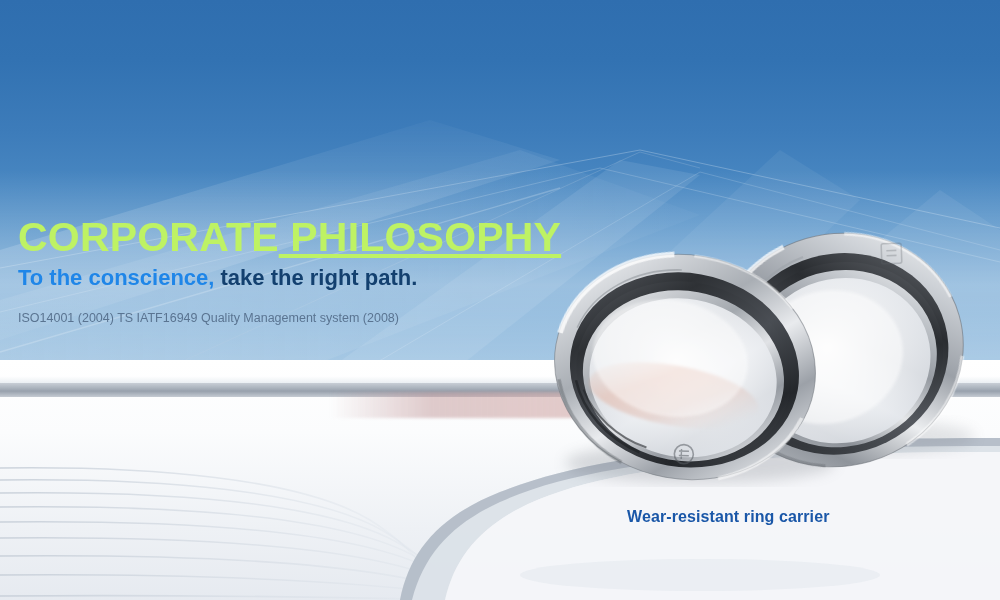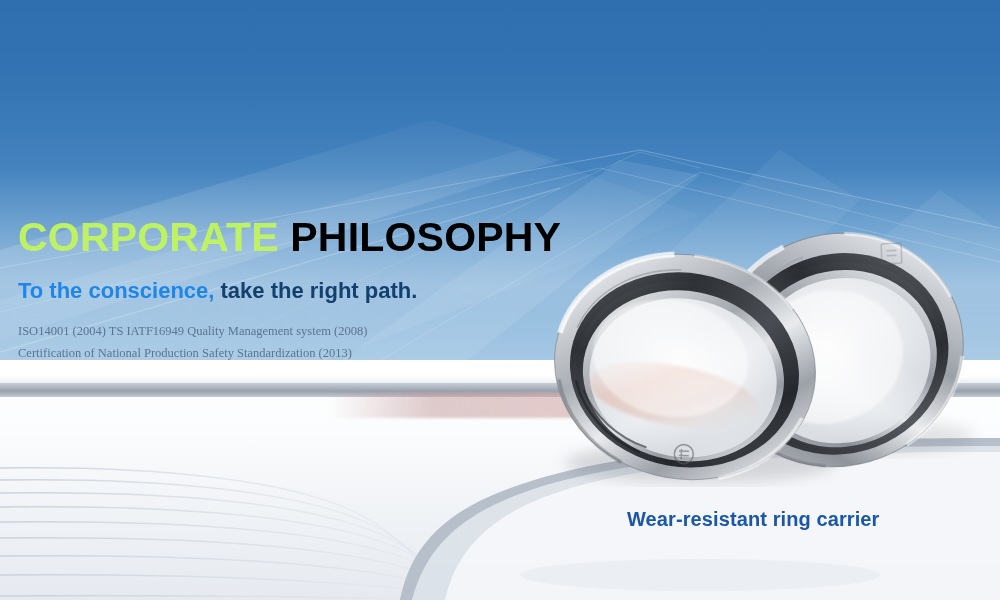--- a/index.html
+++ b/index.html
@@ -81,46 +81,46 @@
 
   .headline {
     margin: 0;
     font-size: 41px;
     font-weight: bold;
     letter-spacing: .2px;
     line-height: 46px;
     white-space: nowrap;
   }
   .headline .w1 { color: #bef264; }
-  .headline .w2 { color: #000000; }
+  .headline .w2 { color: #bef264; text-decoration: underline; }
 
   .subhead {
-    margin: 18px 0 0 0;
+    margin: 5px 0 0 0;
     font-size: 22px;
     font-weight: bold;
     line-height: 26px;
     white-space: nowrap;
   }
   .subhead .s1 { color: #1f86e8; }
   .subhead .s2 { color: #13406f; }
 
-  .certs { margin-top: 17px; font-family: Liberation Serif, serif; }
+  .certs { margin-top: 17px; }
   .cert-line {
     color: #5a7491;
     font-size: 12.5px;
     line-height: 21.5px;
     white-space: nowrap;
   }
 
   
   .caption {
     position: absolute;
     left: 627px;
     top: 508px;
-    font-size: 20px;
+    font-size: 16px;
     font-weight: bold;
     color: #1a57a8;
     letter-spacing: .1px;
     white-space: nowrap;
   }
 
   
   .rings { position: absolute; left: 520px; top: 225px; width: 480px; height: 290px; }
 </style>
 </head>
@@ -299,19 +299,18 @@
     </g>
   </svg>
 
   <div class="text-block">
     <h1 class="headline"><span class="w1">CORPORATE</span><span class="w2"> PHILOSOPHY</span></h1>
 
     <h2 class="subhead"><span class="s1">To the conscience,</span><span class="s2"> take the right path.</span></h2>
 
     <div class="certs">
       <div class="cert-line">ISO14001 (2004)  TS IATF16949 Quality Management system (2008)</div>
-      <div class="cert-line">Certification of National Production Safety Standardization (2013)</div>
     </div>
   </div>
 
   <div class="caption">Wear-resistant ring carrier</div>
 
 </div>
 
 </body></html>

